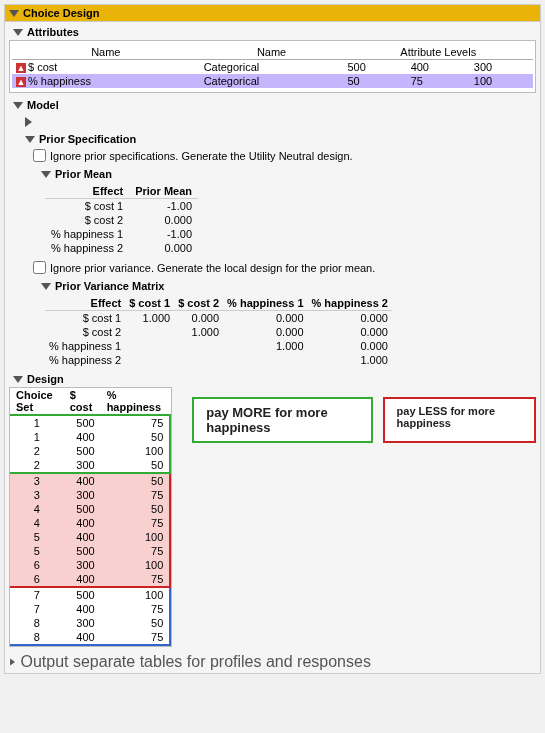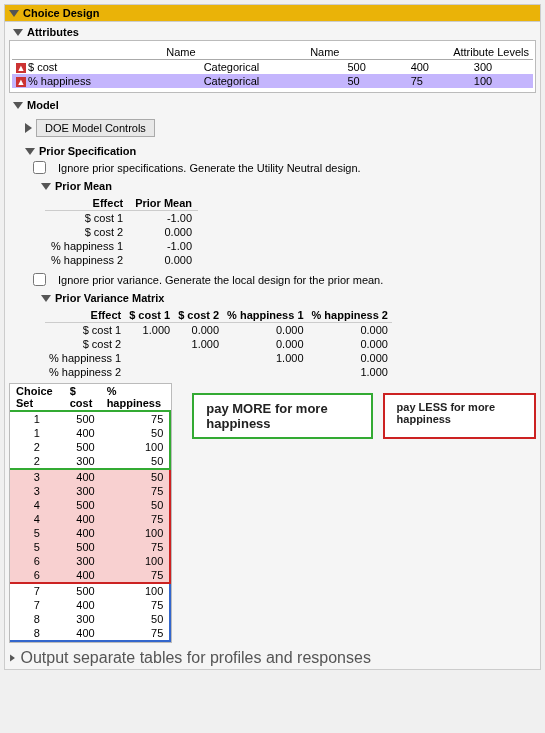--- a/index.html
+++ b/index.html
@@ -49,21 +49,21 @@
       font-size: 11px;
       gap: 4px;
       margin-top: 2px;
     }
     .attributes-table {
       width: 100%;
       border-collapse: collapse;
       margin: 2px 0;
     }
     .attributes-table th {
-      text-align: right;
+      text-align: center;
       font-weight: normal;
       padding: 1px 4px;
       border-bottom: 1px solid #aaa;
       font-size: 11px;
     }
     .attributes-table td {
       padding: 1px 4px;
       font-size: 11px;
     }
     .attr-icon {
@@ -91,21 +91,21 @@
       font-size: 11px;
       cursor: pointer;
       display: flex;
       align-items: center;
       gap: 4px;
       margin: 2px 0;
     }
     .checkbox-label {
       display: flex;
       align-items: center;
-      gap: 12px;
+      gap: 4px;
       padding: 2px 4px;
       font-size: 11px;
     }
     .prior-mean-table {
       border-collapse: collapse;
       margin: 2px 8px;
       font-size: 11px;
     }
     .prior-mean-table th {
       text-align: right;
@@ -236,21 +236,20 @@
 
   <div class="model-section">
     <div class="sub-section-header">
       <span class="triangle-down"></span>
       <span>Model</span>
     </div>
 
     <div style="margin-left: 12px;">
       <div class="sub-section-header">
         <span class="triangle-right"></span>
-        <button class="doe-button">DOE Model Controls</button>
       </div>
     </div>
 
     <div style="margin-left: 12px;">
       <div class="sub-section-header">
         <span class="triangle-down"></span>
         <span>Prior Specification</span>
       </div>
 
       <div class="checkbox-label" style="margin-left: 8px;">
@@ -340,20 +339,24 @@
               <td></td>
               <td>1.000</td>
             </tr>
           </tbody>
         </table>
       </div>
     </div>
   </div>
 
   <div class="design-section">
+    <div class="sub-section-header">
+      <span class="triangle-down"></span>
+      <span>Design</span>
+    </div>
 
     <div class="design-layout">
 
       <div style="border: 1px solid #bbb; background: white; padding: 0;">
         <table class="design-table">
           <thead>
             <tr>
               <th>Choice Set</th>
               <th>$ cost</th>
               <th>% happiness</th>

